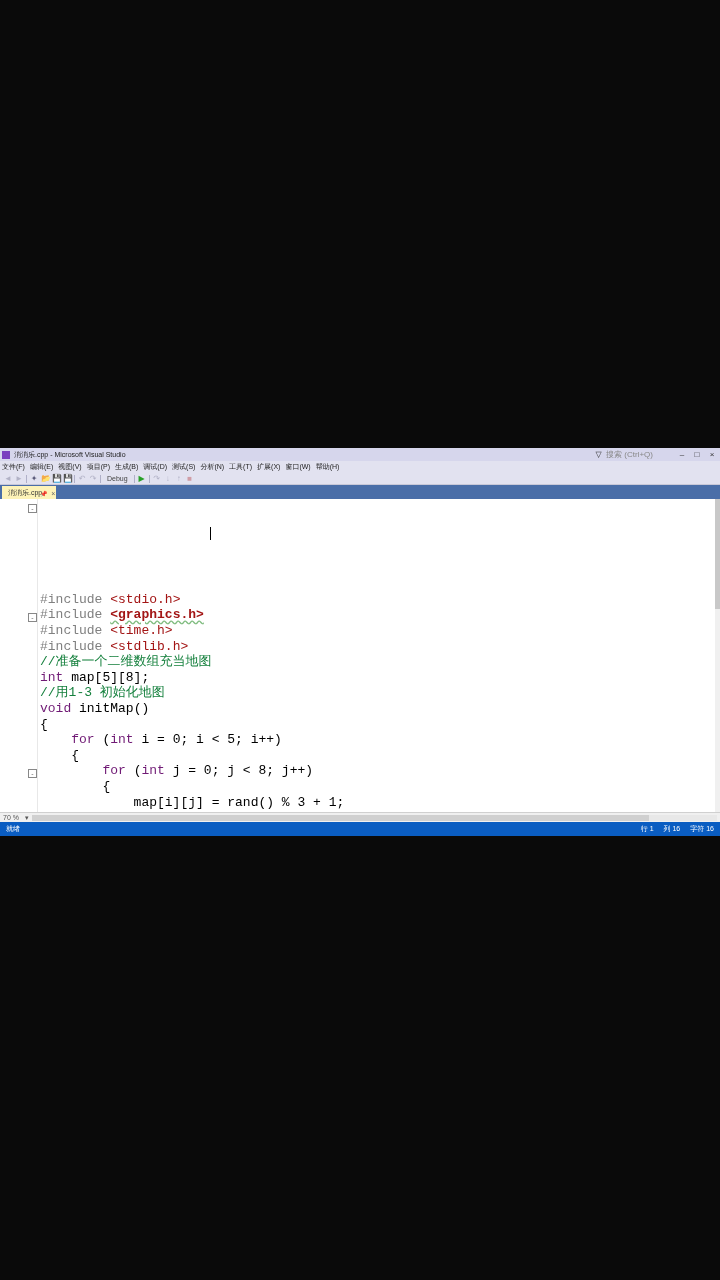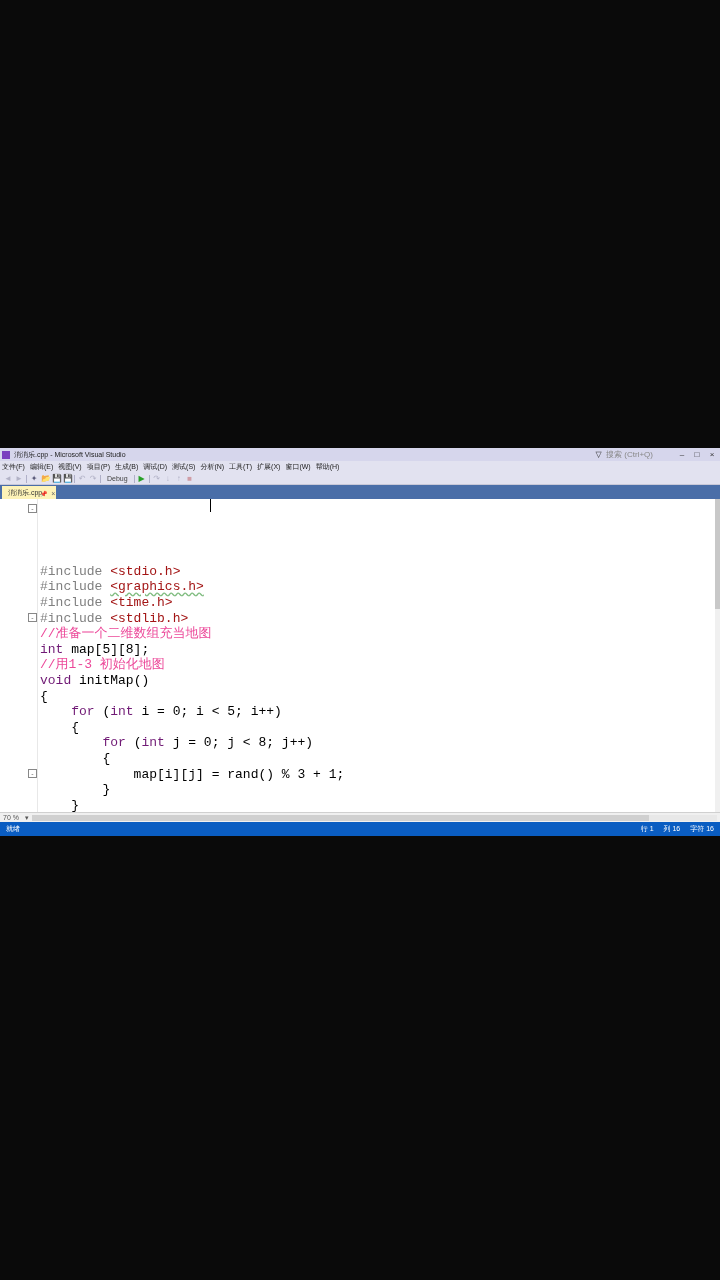--- a/index.html
+++ b/index.html
@@ -138,34 +138,35 @@
   .code {
     flex: 1;
     font-family: Consolas, "Courier New", monospace;
     font-size: 13px;
     line-height: 15.6px;
     padding-top: 18px;
     padding-left: 2px;
     white-space: pre;
     color: #000;
     position: relative;
+    margin-top: 28px;
   }
   .cursor-mark {
     position: absolute;
     left: 172px;
     top: 0px;
     width: 1px;
     height: 13px;
     background: #000;
   }
   .tk-pp { color: #808080; }
   .tk-inc { color: #a31515; }
-  .tk-cmt { color: #ec4899; }
+  .tk-cmt { color: #15803d; }
   .tk-kw { color: #701a75; }
-  .tk-wavy { text-decoration: underline wavy rgba(0,120,0,0.5); }
+  .tk-wavy { text-decoration: underline wavy rgba(0,120,0,0.5); font-weight: bold; }
   .hscroll {
     height: 10px;
     background: #f0f0f0;
     border-top: 1px solid #d0d0d0;
     display: flex;
     align-items: center;
     font-size: 7px;
     color: #555;
     padding: 0 3px;
   }

